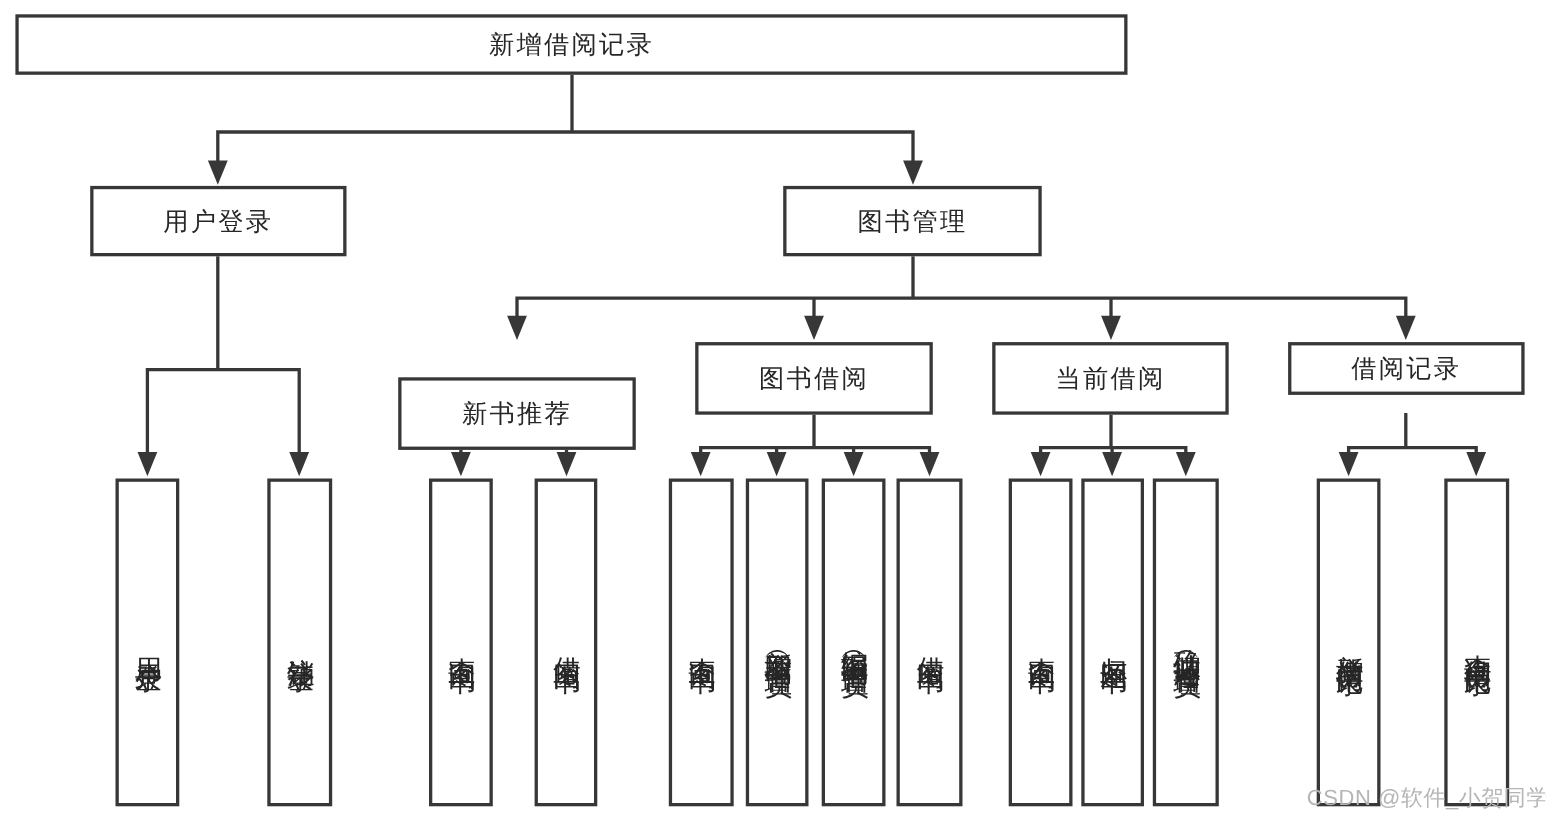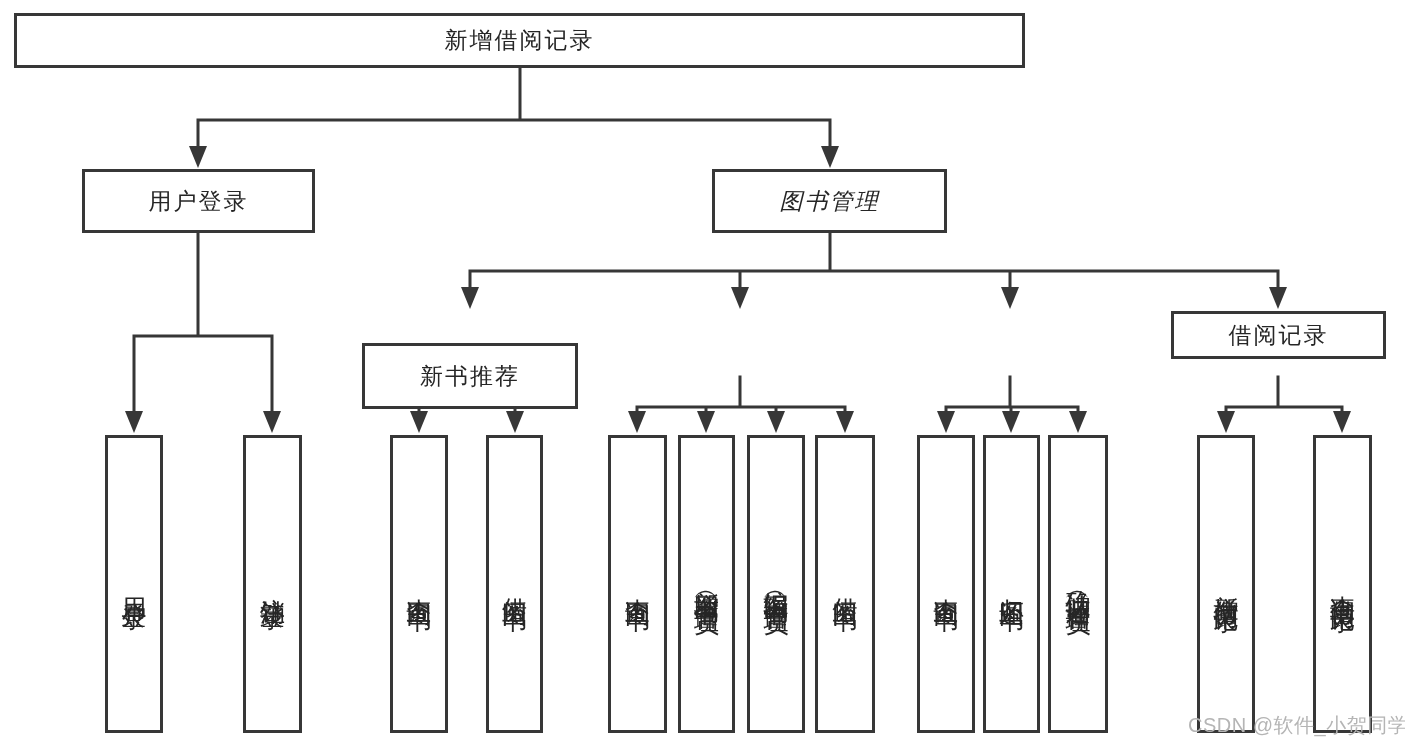--- a/index.html
+++ b/index.html
@@ -96,23 +96,25 @@
       <polygon points="1002,411 1020,411 1011,433"></polygon>
       <polygon points="1069,411 1087,411 1078,433"></polygon>
       <polygon points="1217,411 1235,411 1226,433"></polygon>
       <polygon points="1333,411 1351,411 1342,433"></polygon>
     </g>
   </svg>
 
   <div class="node hbox" style="left:14px; top:13px; width:1011px; height:55px;">新增借阅记录</div>
 
   <div class="node hbox" style="left:82px; top:169px; width:233px; height:64px;">用户登录</div>
-  <div class="node hbox" style="left:712px; top:169px; width:235px; height:64px;font-style:italic;">图书管理</div>
+  <div class="node hbox" style="left:712px; top:169px; width:235px; height:64px;">图书管理</div>
 
   <div class="node hbox" style="left:362px; top:311px; width:216px; height:66px;margin-top:32px;">新书推荐</div>
+  <div class="node hbox" style="left:632px; top:311px; width:216px; height:66px;">图书借阅</div>
+  <div class="node hbox" style="left:902px; top:311px; width:215px; height:66px;">当前借阅</div>
   <div class="node hbox" style="left:1171px; top:311px; width:215px; height:48px;">借阅记录</div>
 
   <div class="node vbox" style="left:105px; top:435px; width:58px; height:298px;">
     <span class="vtext">用户登录</span>
   </div>
   <div class="node vbox" style="left:243px; top:435px; width:59px; height:298px;">
     <span class="vtext">注销登录</span>
   </div>
 
   <div class="node vbox" style="left:390px; top:435px; width:58px; height:298px;">

